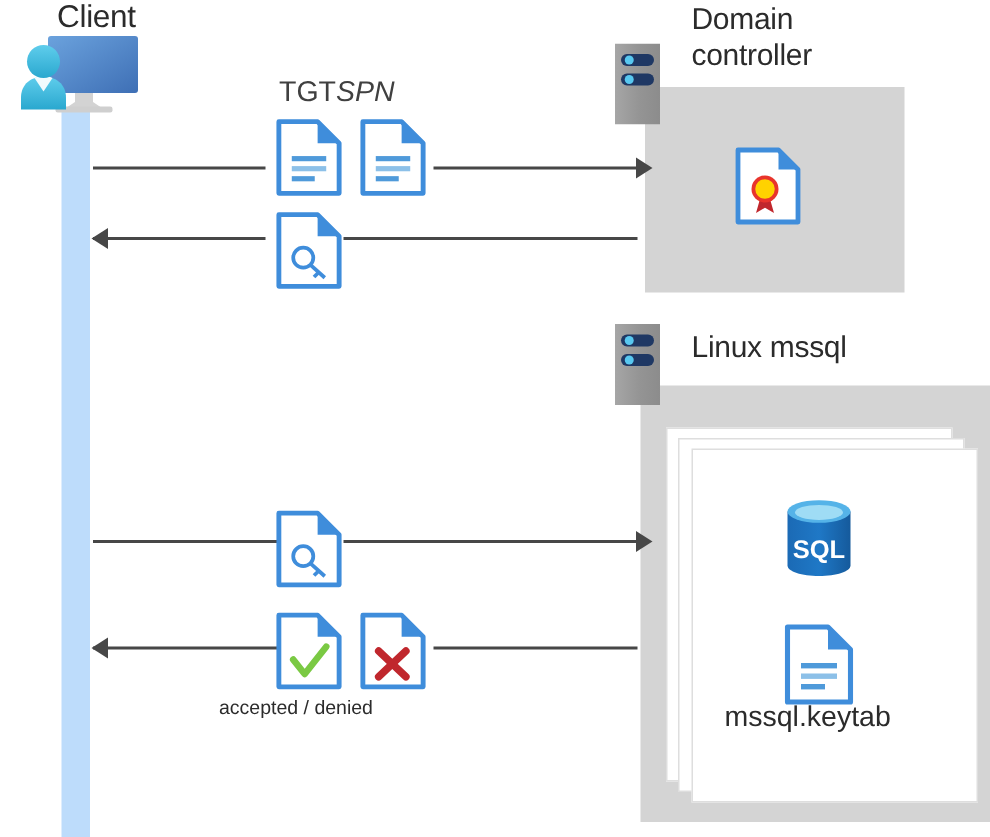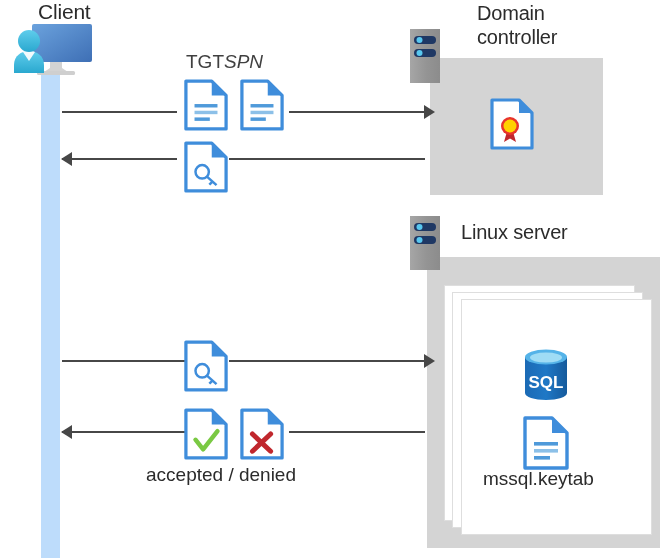--- a/index.html
+++ b/index.html
@@ -24,26 +24,26 @@
 
   
   .title{
     font-weight:normal;
     color:#2b2b2b;
     letter-spacing:-0.2px;
     white-space:pre-line;
     line-height:1.18;
   }
   .title-client{ left:38px; top:0px; font-size:21px; }
-  .title-dc{ left:461px; top:2px; font-size:20px;margin-left:16px; }
+  .title-dc{ left:461px; top:2px; font-size:20px; }
   .title-linux{ left:461px; top:221px; font-size:20px; }
   .title-container{ left:497px; top:310px; font-size:19px; }
 
   .caption{
-    font-size:19px;
+    font-size:13px;
     color:#2b2b2b;
     left:146px; top:464px;
     white-space:nowrap;
   }
   .keytab-label{
     font-size:19px;
     color:#2b2b2b;
     left:483px; top:468px;
     white-space:nowrap;
   }
@@ -99,21 +99,21 @@
   .h-cl1{ left:61px; top:152px; }
   .h-cl2{ left:61px; top:425px; }
   .ic-tgt{ left:184px; top:79px; }
   .ic-spn{ left:240px; top:79px; }
   .ic-key1{ left:184px; top:141px; }
   .ic-key2{ left:184px; top:340px; }
   .ic-ok{ left:184px; top:408px; }
   .ic-no{ left:240px; top:408px; }
   .ic-cert{ left:490px; top:98px; }
   .ic-keytab{ left:522px; top:416px; }
-  .ic-sql{ left:522px; top:348px; }
+  .ic-sql{ left:522px; top:332px; }
   .ic-client{ left:8px; top:22px; }
 </style>
 </head>
 <body>
 
 <div id="stage">
 
   <div class="abs lifeline"></div>
 
   <div class="abs ic-client">
@@ -167,21 +167,21 @@
 
   <div class="abs rack-linux">
     <svg class="rack" viewBox="0 0 30 54" xmlns="http://www.w3.org/2000/svg">
       <rect x="0" y="0" width="30" height="54" fill="url(#rg)"></rect>
       <rect x="4" y="7" width="22" height="8" rx="4" fill="#1f3864"></rect>
       <circle cx="9.5" cy="11" r="3" fill="#58c8f0"></circle>
       <rect x="4" y="20" width="22" height="8" rx="4" fill="#1f3864"></rect>
       <circle cx="9.5" cy="24" r="3" fill="#58c8f0"></circle>
     </svg>
   </div>
-  <div class="abs title title-linux">Linux server</div>
+  <div class="abs title title-linux">Linux mssql</div>
 
   <div class="abs ic-cert">
     <svg width="44" height="52" viewBox="0 0 44 52" xmlns="http://www.w3.org/2000/svg">
       <path d="M2 2 H29 L42 15 V50 H2 Z" fill="#ffffff" stroke="#3f8ddb" stroke-width="3.2" stroke-linejoin="round"></path>
       <path d="M29 2 L42 15 H29 Z" fill="#3f8ddb"></path>
       <path d="M18 30 l-4 14 l6-3.5 l6 3.5 l-4-14 z" fill="#c0272d"></path>
       <circle cx="20" cy="28" r="9" fill="#e8342c"></circle>
       <circle cx="20" cy="28" r="6.5" fill="#ffd200"></circle>
     </svg>
   </div>

